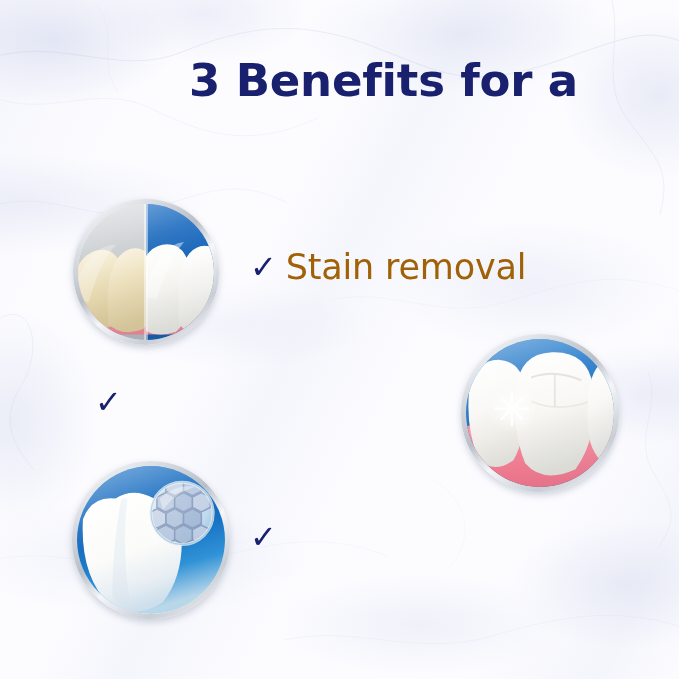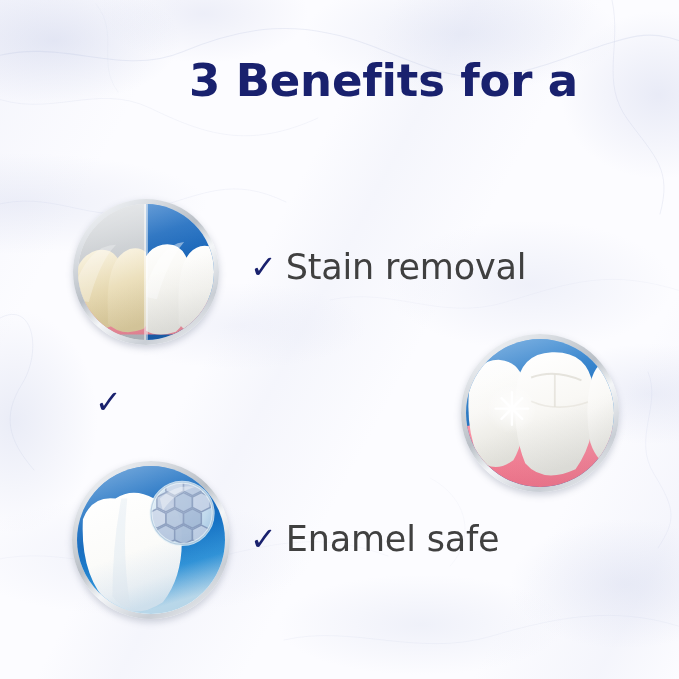--- a/index.html
+++ b/index.html
@@ -84,21 +84,21 @@
     color: #19216e;
     line-height: 1;
     margin-right: 9px;
     transform: translateY(-1px);
   }
   .benefit-label {
     font-family: "DejaVu Sans", sans-serif;
     font-weight: 400;
     font-size: 35px;
     letter-spacing: -0.2px;
-    color: #404040;
+    color: #a16207;
     line-height: 1;
   }
 
   #benefit-1 { left: 250px; top: 250px; }
   #benefit-2 { left:  95px; top: 387px; }
   #benefit-3 { left: 250px; top: 522px; }
 
   
   .medallion {
     position: absolute;
@@ -329,16 +329,15 @@
     <span class="check">✓</span>
     <span class="benefit-label">Stain removal</span>
   </div>
 
   <div class="benefit" id="benefit-2">
     <span class="check">✓</span>
   </div>
 
   <div class="benefit" id="benefit-3">
     <span class="check">✓</span>
-    <span class="benefit-label">Enamel safe</span>
   </div>
 
 </div>
 
 </body></html>

